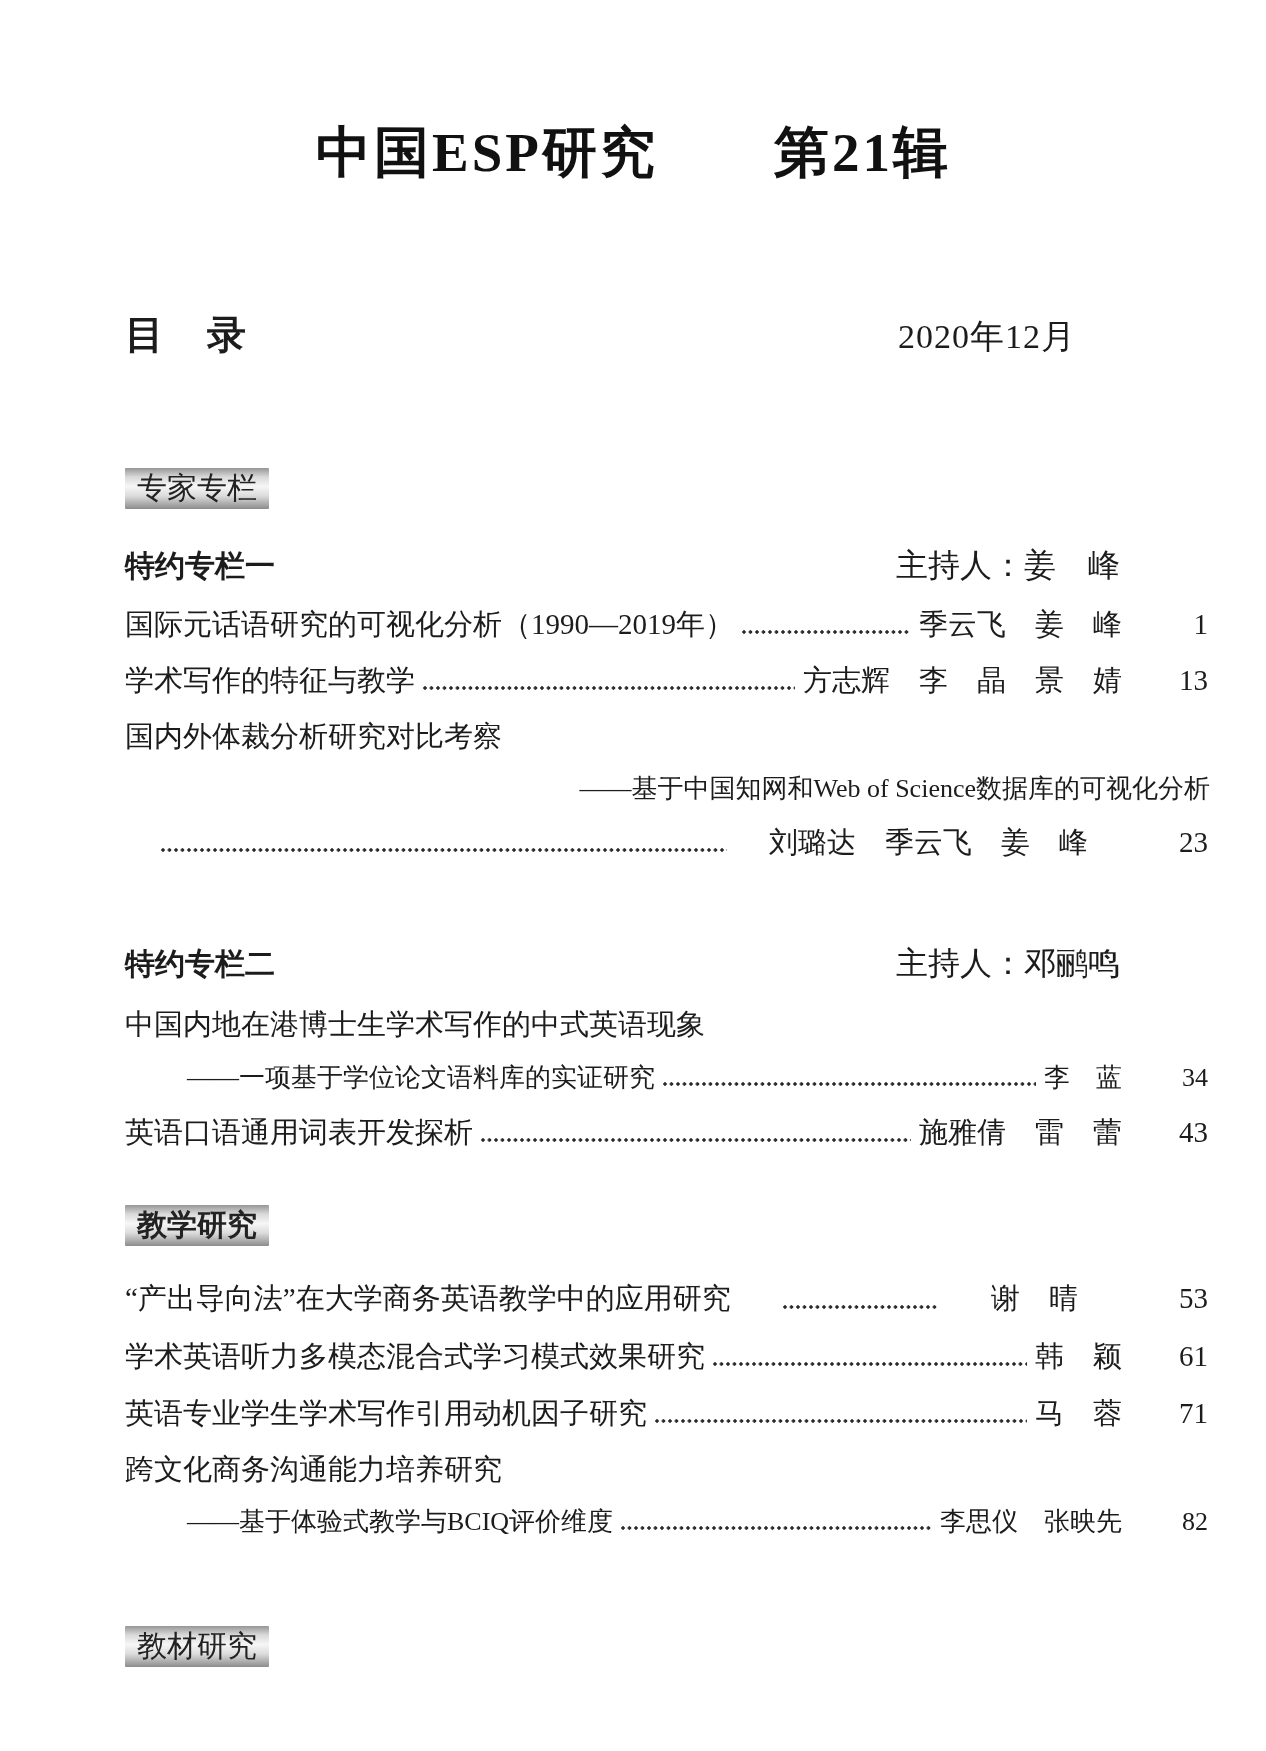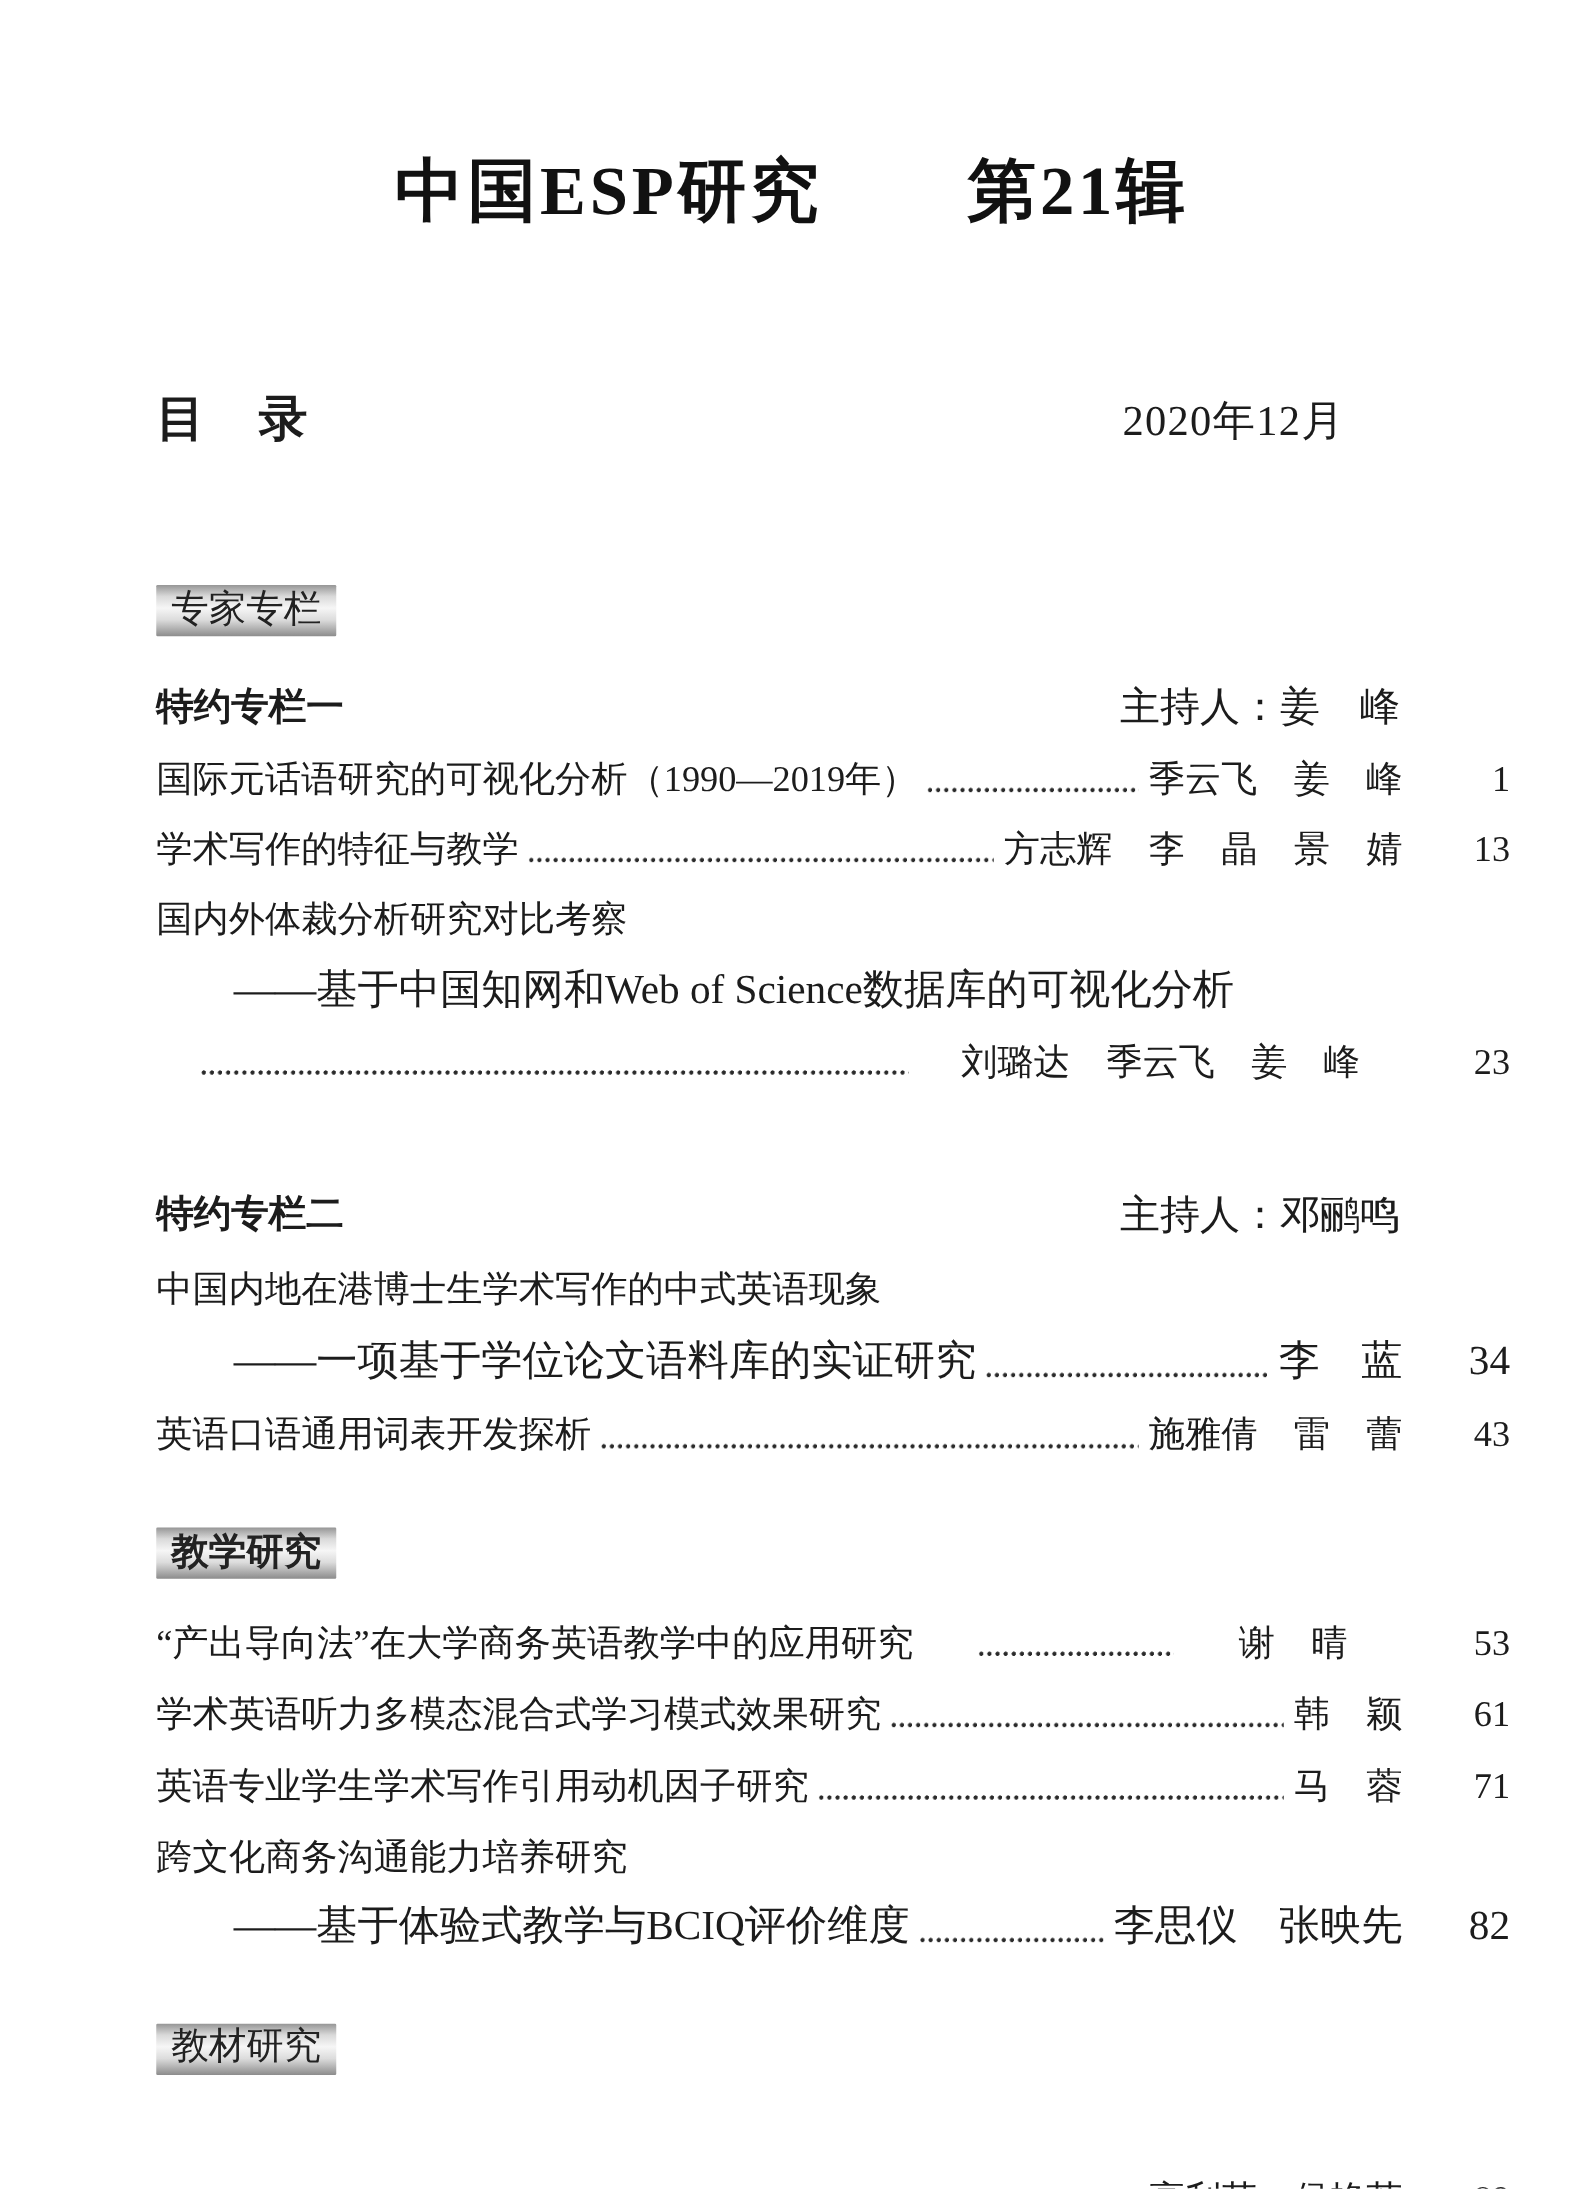--- a/index.html
+++ b/index.html
@@ -87,21 +87,22 @@
   .pg {
     box-sizing: border-box;
     width: 88px;
     flex: 0 0 88px;
     text-align: right;
     padding-right: 2px;
     white-space: nowrap;
   }
   .sub {
     padding-left: 62px;
-    font-size: 33px;
+    font-size: 26px;
+    justify-content: flex-end;
   }
   .dots-row { padding-left: 28px; gap: 34px; }
   .gh-row { justify-content: space-between; }
   
   .mt-badge1 { margin-top: 106px; }
   .mt-gh1   { margin-top: 38px; }
   .mt-e2    { margin-top: 24px; }
   .mt-e3    { margin-top: 23px; }
   .mt-p4    { margin-top: 23px; }
   .mt-s5    { margin-top: 20px; }
@@ -109,21 +110,21 @@
   .mt-gh7   { margin-top: 86px; }
   .mt-p8    { margin-top: 26px; }
   .mt-s9    { margin-top: 22px; }
   .mt-e10   { margin-top: 23px; }
   .mt-badge11 { margin-top: 56px; font-weight: bold; }
   .mt-e12   { margin-top: 36px; gap: 44px; }
   .mt-e13   { margin-top: 24px; }
   .mt-e14   { margin-top: 24px; }
   .mt-p15   { margin-top: 23px; }
   .mt-s16   { margin-top: 20px; }
-  .mt-badge17 { margin-top: 58px; font-family: Liberation Mono, monospace; }
+  .mt-badge17 { margin-top: 89px; }
   .mt-e18   { margin-top: 84px; }
 </style>
 </head>
 <body>
 
 <div class="page">
 
   <div class="journal-title">中国ESP研究　　第21辑</div>
 
   <div class="toc-header">

